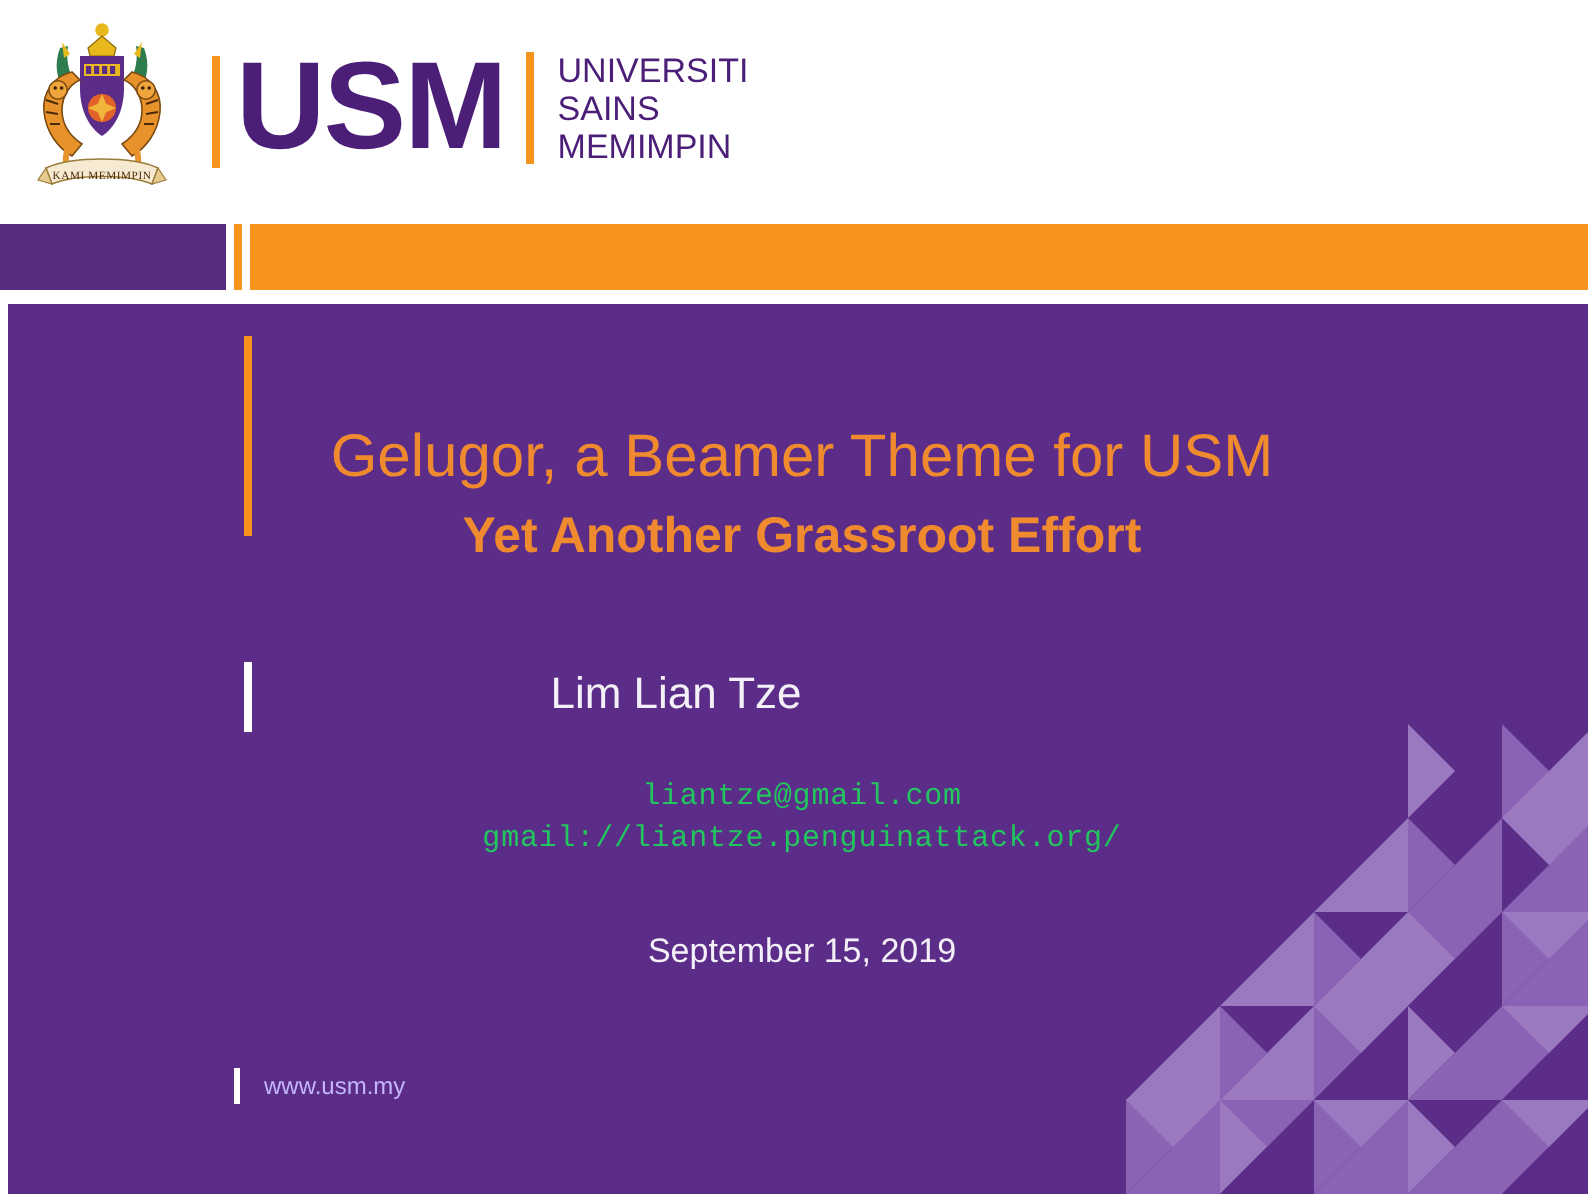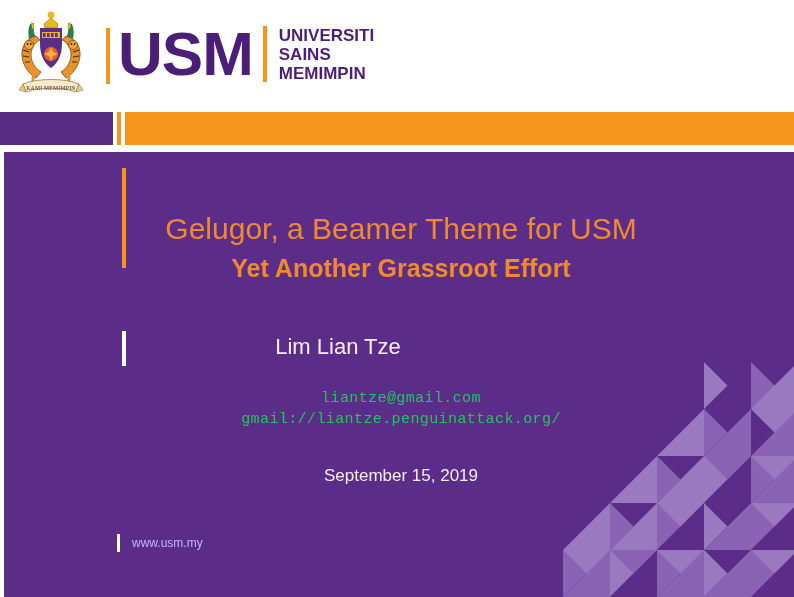--- a/index.html
+++ b/index.html
@@ -61,21 +61,21 @@
     background: #F7941E;
   }
   #usm-divider {
     width: 4px;
     height: 56px;
     background: #F7941E;
     margin: 0 12px 0 10px;
   }
   #usm-name {
     font-family: "Liberation Sans", sans-serif;
-    font-weight: bold;
+    font-weight: normal;
     font-size: 17px;
     line-height: 19px;
     color: #4B1E78;
     letter-spacing: 0px;
   }
 
   
   #band-purple-left {
     position: absolute;
     left: 0; top: 112px;

